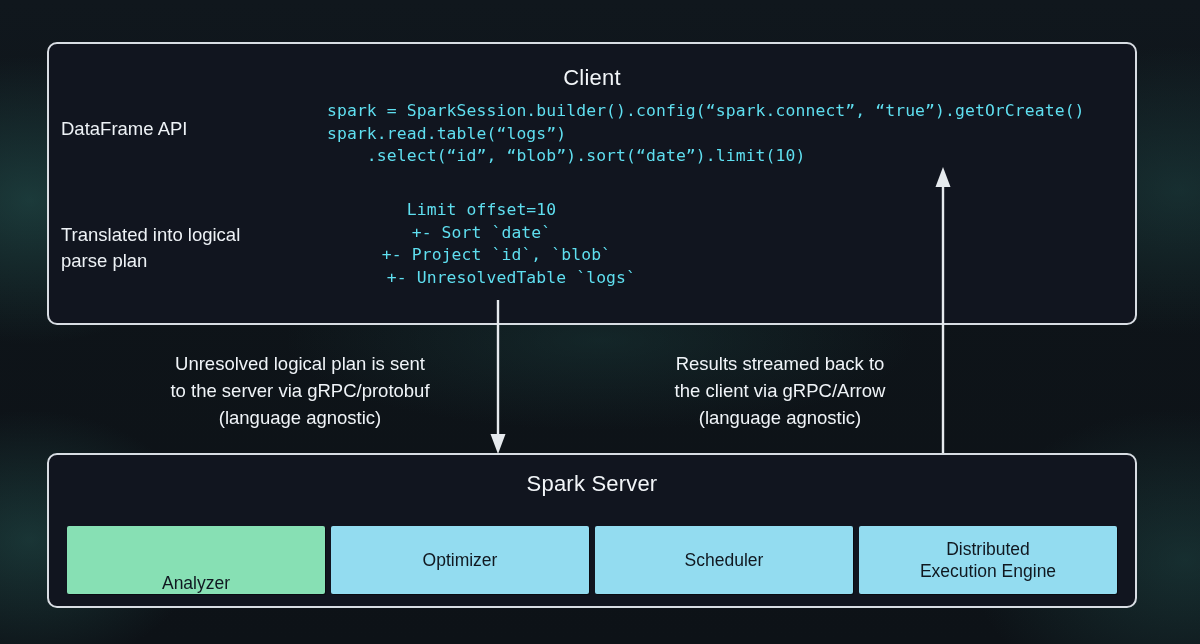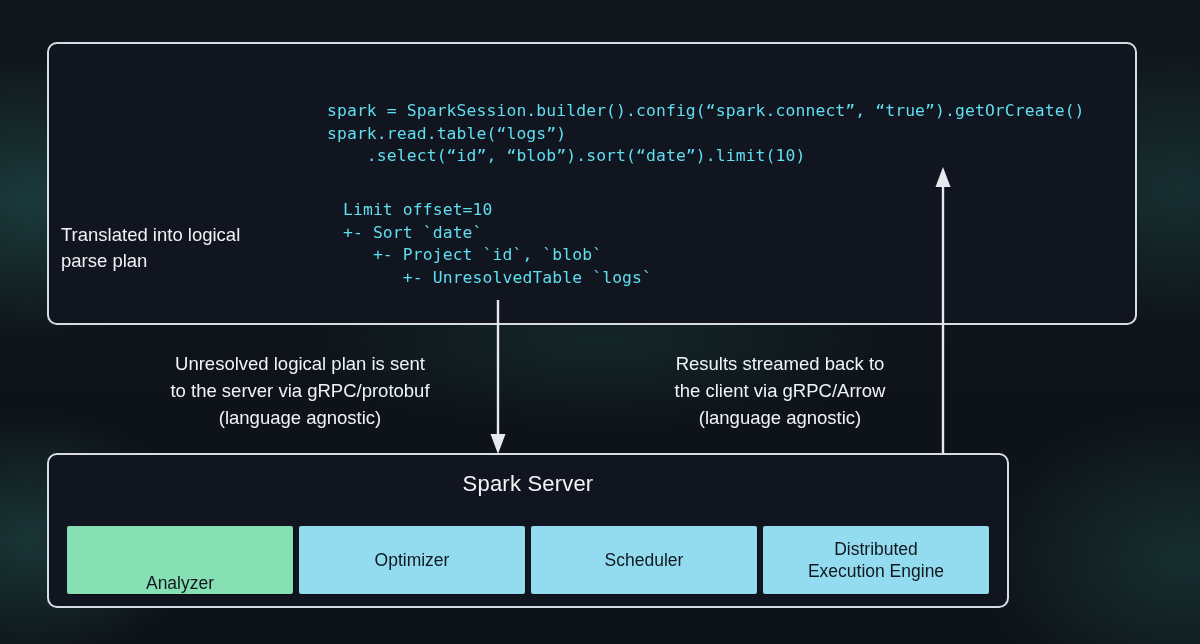--- a/index.html
+++ b/index.html
@@ -33,21 +33,21 @@
   }
   #client-panel {
     left: 47px;
     top: 42px;
     width: 1090px;
     height: 283px;
   }
   #server-panel {
     left: 47px;
     top: 453px;
-    width: 962px;
+    width: 1090px;
     height: 155px;
   }
 
   .panel-title {
     position: absolute;
     left: 0;
     width: 100%;
     text-align: center;
     color: #f2f5f8;
     font-size: 22px;
@@ -74,21 +74,21 @@
     position: absolute;
     color: #5fdff0;
     font-family: "DejaVu Sans Mono", "Liberation Mono", monospace;
     font-size: 16.4px;
     line-height: 22.5px;
     white-space: pre;
     letter-spacing: 0.1px;
     margin-left: 34px;
   }
   #code-api  { left: 244px; top: 56px; }
-  #code-plan { left: 260px; top: 155px; }
+  #code-plan { left: 244px; top: 155px; text-align: center; }
 
   
   #server-boxes {
     position: absolute;
     left: 18px;
     right: 18px;
     top: 71px;
     height: 68px;
     display: flex;
     gap: 6px;
@@ -135,21 +135,23 @@
     width: 280px;
     text-align: center;
   }
 </style>
 </head>
 <body>
 
 <div id="stage">
 
   <div class="panel" id="client-panel">
-
+    <div class="panel-title" id="client-title">Client</div>
+
+    <div class="row-label" id="label-dataframe">DataFrame API</div>
 
     <div class="code" id="code-api">spark = SparkSession.builder().config(“spark.connect”, “true”).getOrCreate()
 spark.read.table(“logs”)
     .select(“id”, “blob”).sort(“date”).limit(10)</div>
 
     <div class="row-label" id="label-parseplan">Translated into logical
 parse plan</div>
 
     <div class="code" id="code-plan">Limit offset=10
 +- Sort `date`

